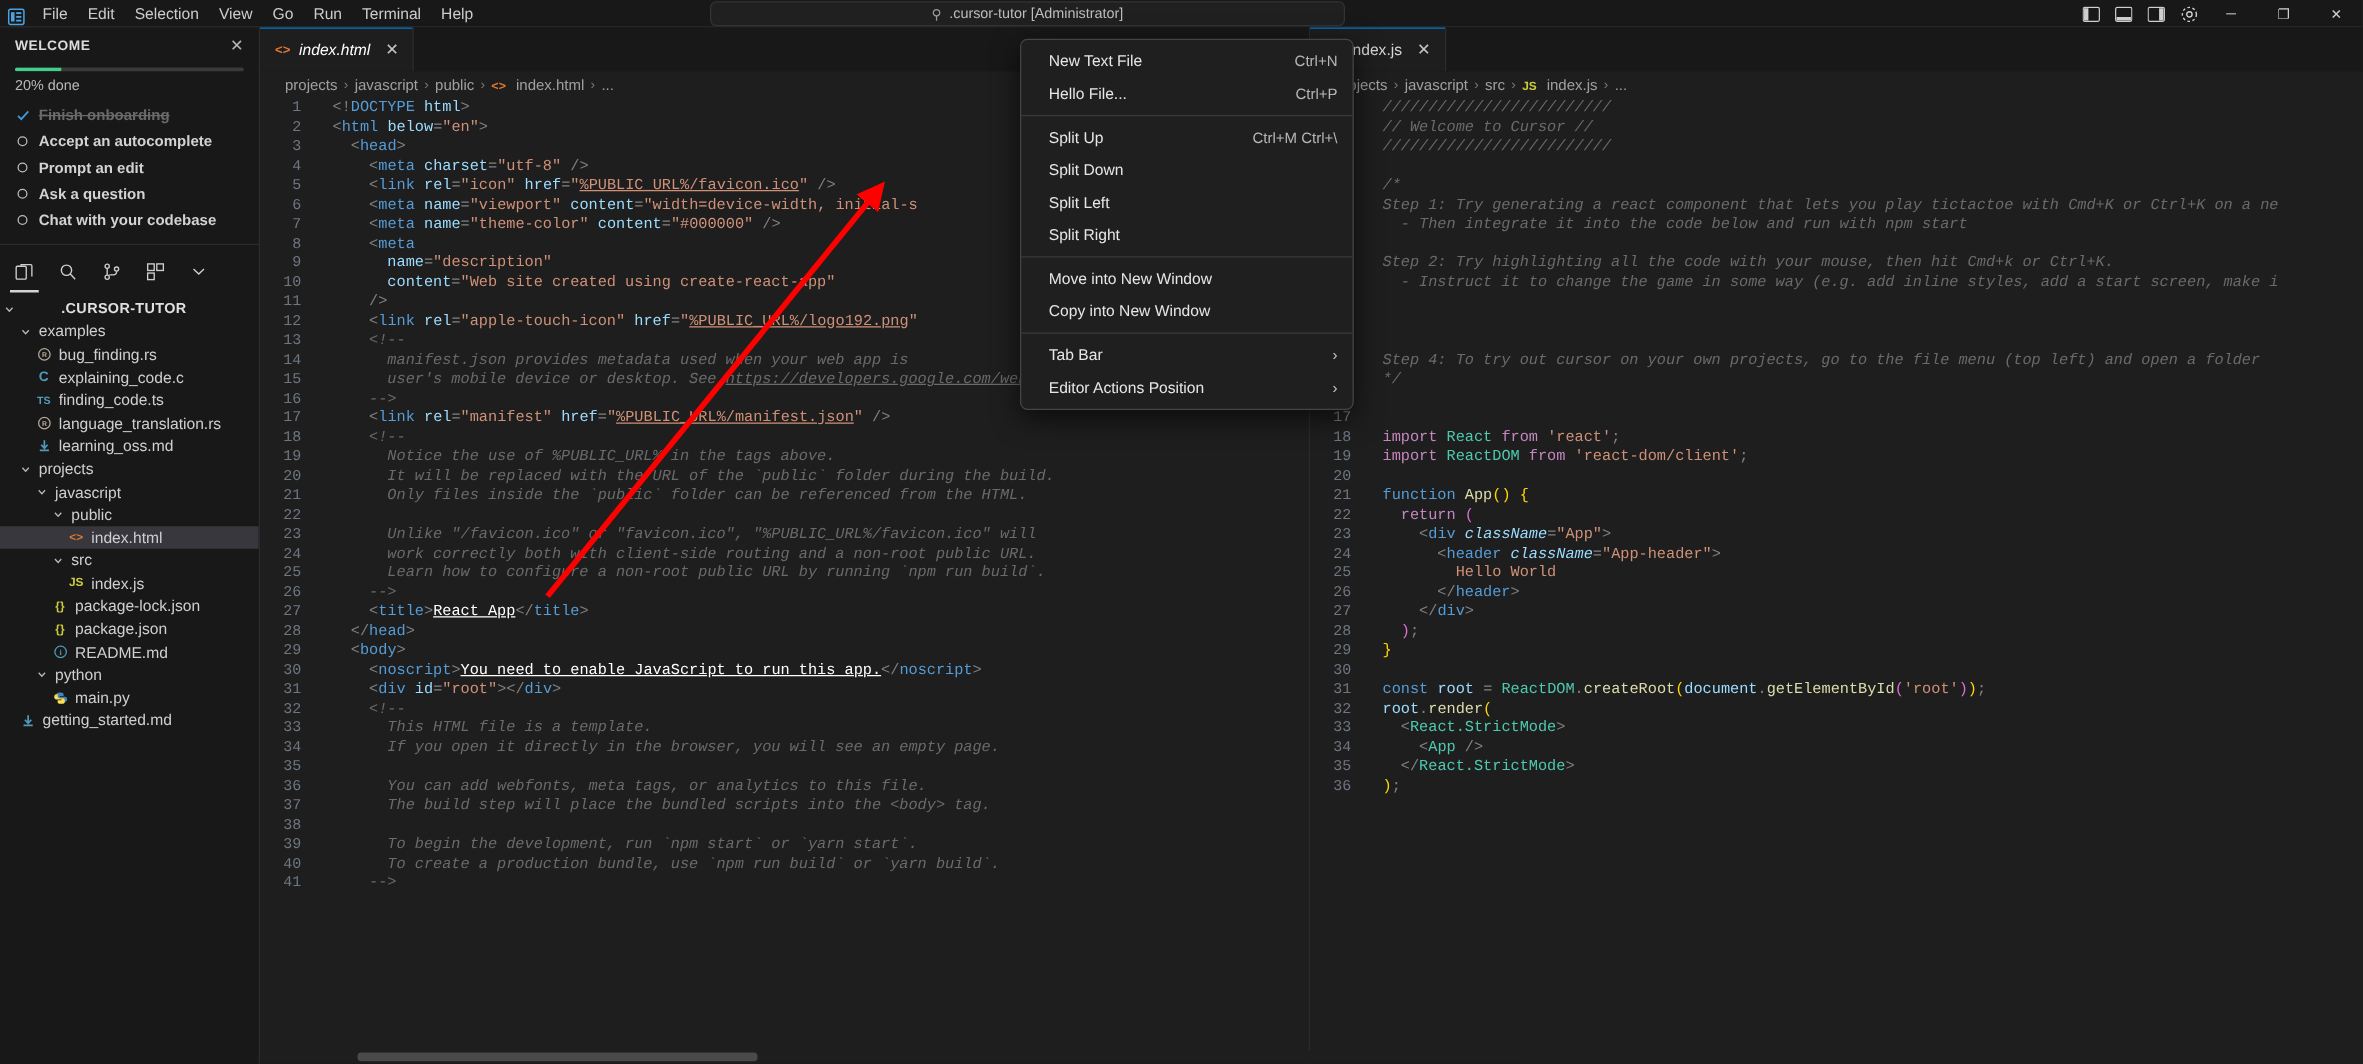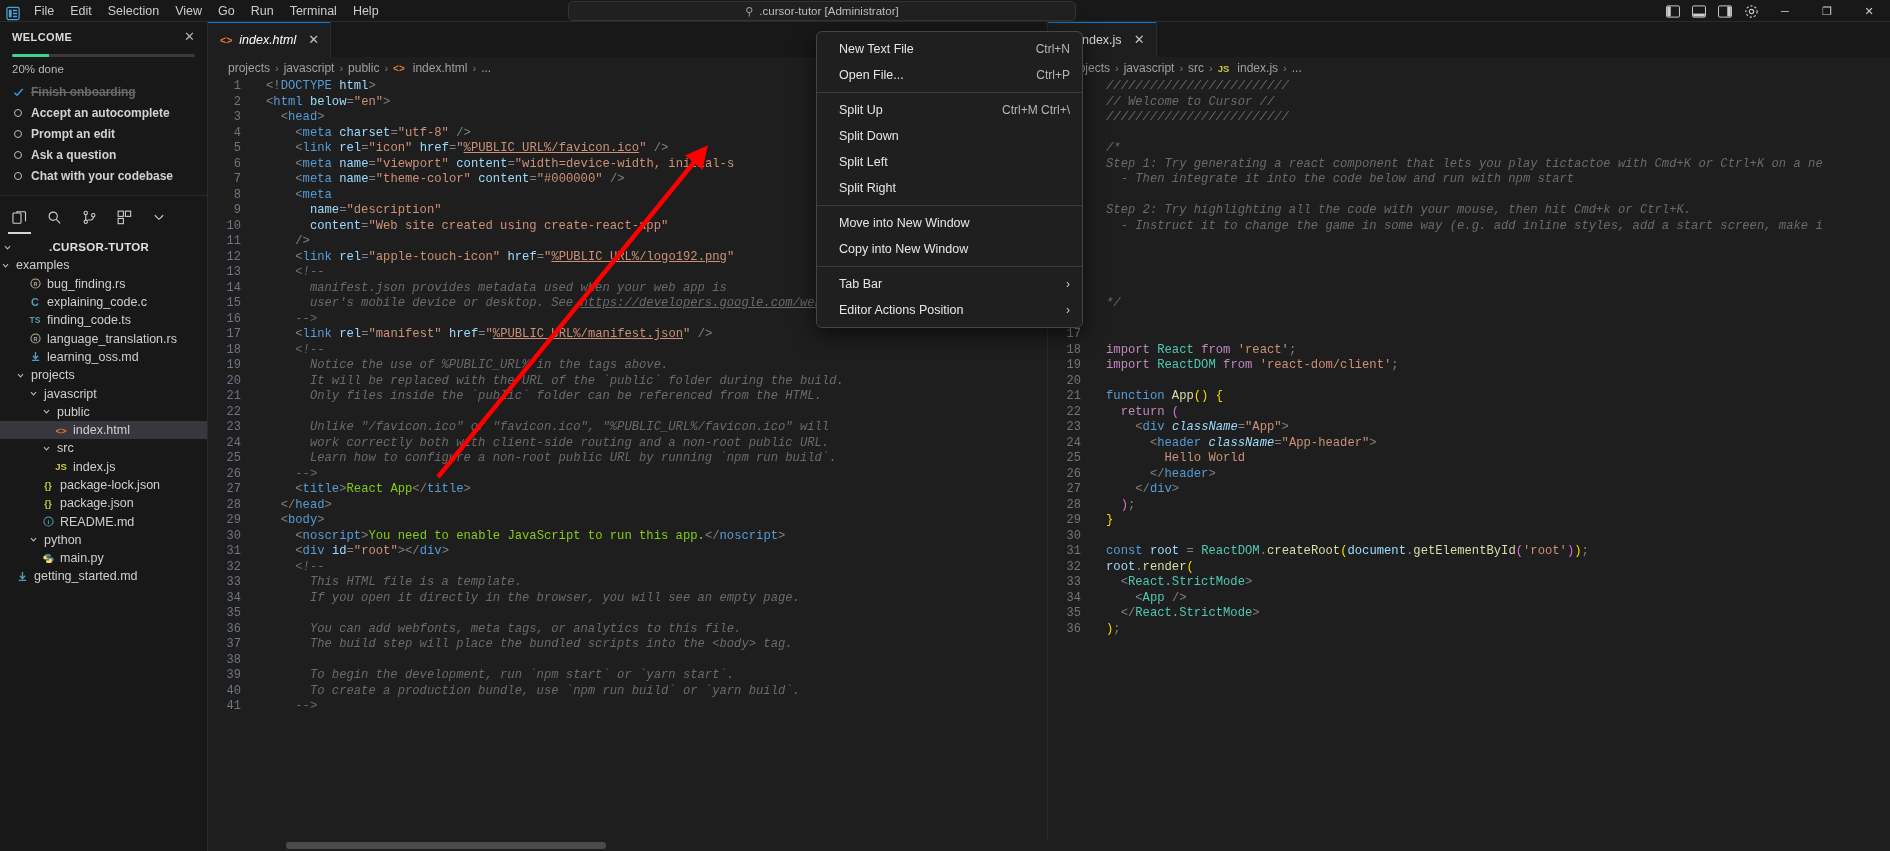--- a/index.html
+++ b/index.html
@@ -106,21 +106,21 @@
   .t-str{color:#ce9178;}
   .t-lnk{color:#ce9178; text-decoration:underline;}
   .t-kw{color:#c586c0;}
   .t-kw2{color:#569cd6;}
   .t-fn{color:#dcdcaa;}
   .t-var{color:#9cdcfe;}
   .t-cls{color:#4ec9b0;}
   .t-it{font-style:italic;}
   .t-br1{color:#ffd700;}
   .t-br2{color:#da70d6;}
-  .t-txt{color:#84cc16;}
+  .t-txt{color:#ffffff;text-decoration:underline;}
   .t-cmtb{color:#6a6a6a; font-style:italic;}
 
   
   #sbar{ position:absolute; left:208px; bottom:0; width:840px; height:11px; background:#1e1e1e; }
   #sbar .thumb{ position:absolute; left:78px; top:2px; width:320px; height:7px; background:#4a4a4a; border-radius:3px; }
 
   
   #ctxmenu{
     position:absolute; left:816px; top:31px; width:267px;
     background:#1f1f1f; border:1px solid #454545; border-radius:6px;
@@ -291,21 +291,21 @@
 
     <div id="tree">
         <div class="trow root" style="padding-left: 2px; gap: 36px;">
           <span class="chev">
             <svg width="9" height="9" viewBox="0 0 12 12">
               <path d="M2.6 4.2 6 7.9l3.4-3.7" fill="none" stroke="#b9b9b9" stroke-width="1.4"></path>
             </svg>
           </span>
           <span class="nm">.CURSOR-TUTOR</span>
         </div>
-        <div class="trow" style="">
+        <div class="trow" style="padding-left: 15px;">
           <span class="chev">
             <svg width="9" height="9" viewBox="0 0 12 12">
               <path d="M2.6 4.2 6 7.9l3.4-3.7" fill="none" stroke="#b9b9b9" stroke-width="1.4"></path>
             </svg>
           </span>
           <span class="nm">examples</span>
         </div>
         <div class="trow" style="padding-left: 28px;">
           <span class="fico">
             <svg width="11" height="11" viewBox="0 0 12 12">
@@ -531,21 +531,21 @@
         <div class="crow"><div class="gut mono">4</div><div class="code mono">&nbsp;</div></div>
         <div class="crow"><div class="gut mono">5</div><div class="code mono"><span class="t-cmtb">/*</span></div></div>
         <div class="crow"><div class="gut mono">6</div><div class="code mono"><span class="t-cmtb">Step 1: Try generating a react component that lets you play tictactoe with Cmd+K or Ctrl+K on a ne</span></div></div>
         <div class="crow"><div class="gut mono">7</div><div class="code mono"><span class="t-cmtb">  - Then integrate it into the code below and run with npm start</span></div></div>
         <div class="crow"><div class="gut mono">8</div><div class="code mono">&nbsp;</div></div>
         <div class="crow"><div class="gut mono">9</div><div class="code mono"><span class="t-cmtb">Step 2: Try highlighting all the code with your mouse, then hit Cmd+k or Ctrl+K.</span></div></div>
         <div class="crow"><div class="gut mono">10</div><div class="code mono"><span class="t-cmtb">  - Instruct it to change the game in some way (e.g. add inline styles, add a start screen, make i</span></div></div>
         <div class="crow cur"><div class="gut mono">11</div><div class="code mono">&nbsp;</div></div>
         <div class="crow"><div class="gut mono">12</div></div>
         <div class="crow"><div class="gut mono">13</div><div class="code mono">&nbsp;</div></div>
-        <div class="crow"><div class="gut mono">14</div></div>
+        <div class="crow"><div class="gut mono">14</div><div class="code mono"><span class="t-cmtb">Step 4: To try out cursor on your own projects, go to the file menu (top left) and open a folder</span></div></div>
         <div class="crow"><div class="gut mono">15</div><div class="code mono"><span class="t-cmtb">*/</span></div></div>
         <div class="crow"><div class="gut mono">16</div><div class="code mono">&nbsp;</div></div>
         <div class="crow"><div class="gut mono">17</div><div class="code mono">&nbsp;</div></div>
         <div class="crow"><div class="gut mono">18</div><div class="code mono"><span class="t-kw">import</span> <span class="t-cls">React</span> <span class="t-kw">from</span> <span class="t-str">'react'</span><span class="t-punct">;</span></div></div>
         <div class="crow"><div class="gut mono">19</div><div class="code mono"><span class="t-kw">import</span> <span class="t-cls">ReactDOM</span> <span class="t-kw">from</span> <span class="t-str">'react-dom/client'</span><span class="t-punct">;</span></div></div>
         <div class="crow"><div class="gut mono">20</div><div class="code mono">&nbsp;</div></div>
         <div class="crow"><div class="gut mono">21</div><div class="code mono"><span class="t-kw2">function</span> <span class="t-fn">App</span><span class="t-br1">()</span> <span class="t-br1">{</span></div></div>
         <div class="crow"><div class="gut mono">22</div><div class="code mono">  <span class="t-kw">return</span> <span class="t-br2">(</span></div></div>
         <div class="crow"><div class="gut mono">23</div><div class="code mono">    <span class="t-punct">&lt;</span><span class="t-tag">div</span> <span class="t-attr t-it">className</span><span class="t-punct">=</span><span class="t-str">"App"</span><span class="t-punct">&gt;</span></div></div>
         <div class="crow"><div class="gut mono">24</div><div class="code mono">      <span class="t-punct">&lt;</span><span class="t-tag">header</span> <span class="t-attr t-it">className</span><span class="t-punct">=</span><span class="t-str">"App-header"</span><span class="t-punct">&gt;</span></div></div>
@@ -568,21 +568,21 @@
 <div id="sbar">
   <div class="thumb"></div>
 </div>
 
 <div id="ctxmenu">
     <div class="row">
       <span class="lab">New Text File</span>
       <span class="kb">Ctrl+N</span>
     </div>
     <div class="row">
-      <span class="lab">Open File...</span>
+      <span class="lab">Hello File...</span>
       <span class="kb">Ctrl+P</span>
     </div>
     <div class="sepl"></div>
     <div class="row">
       <span class="lab">Split Up</span>
       <span class="kb">Ctrl+M Ctrl+\</span>
     </div>
     <div class="row">
       <span class="lab">Split Down</span>
     </div>

